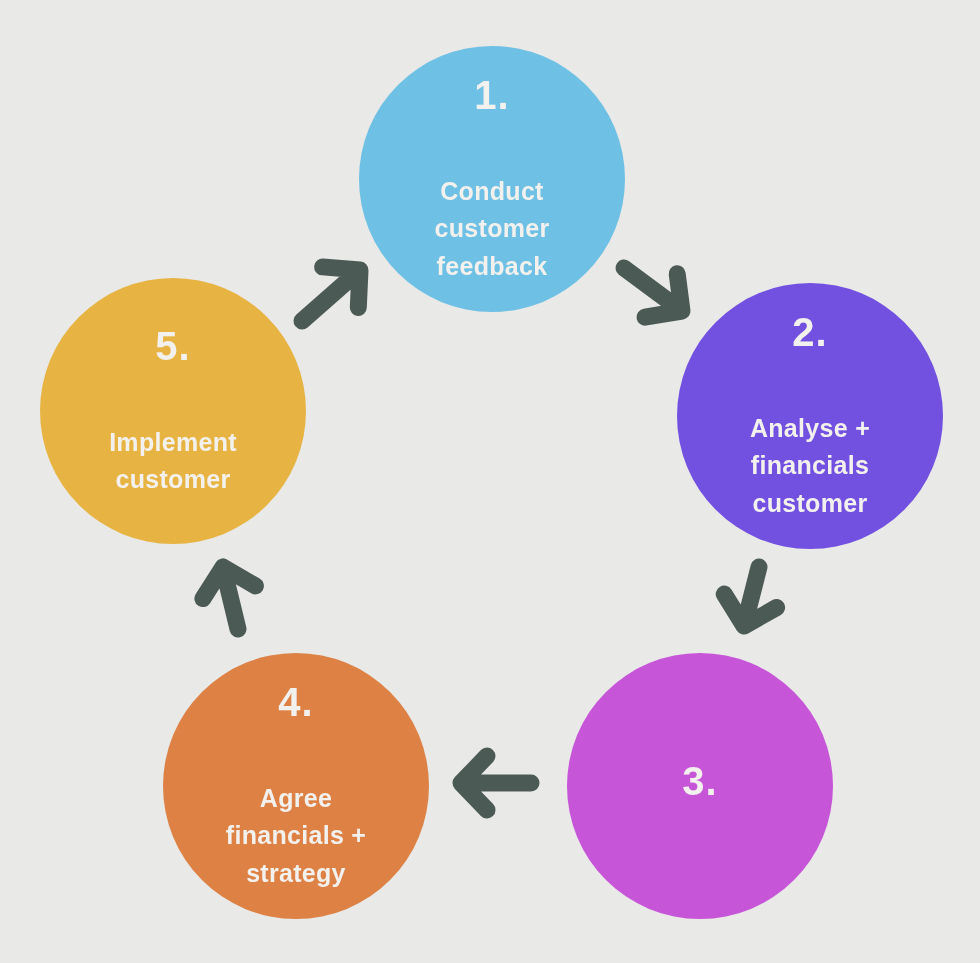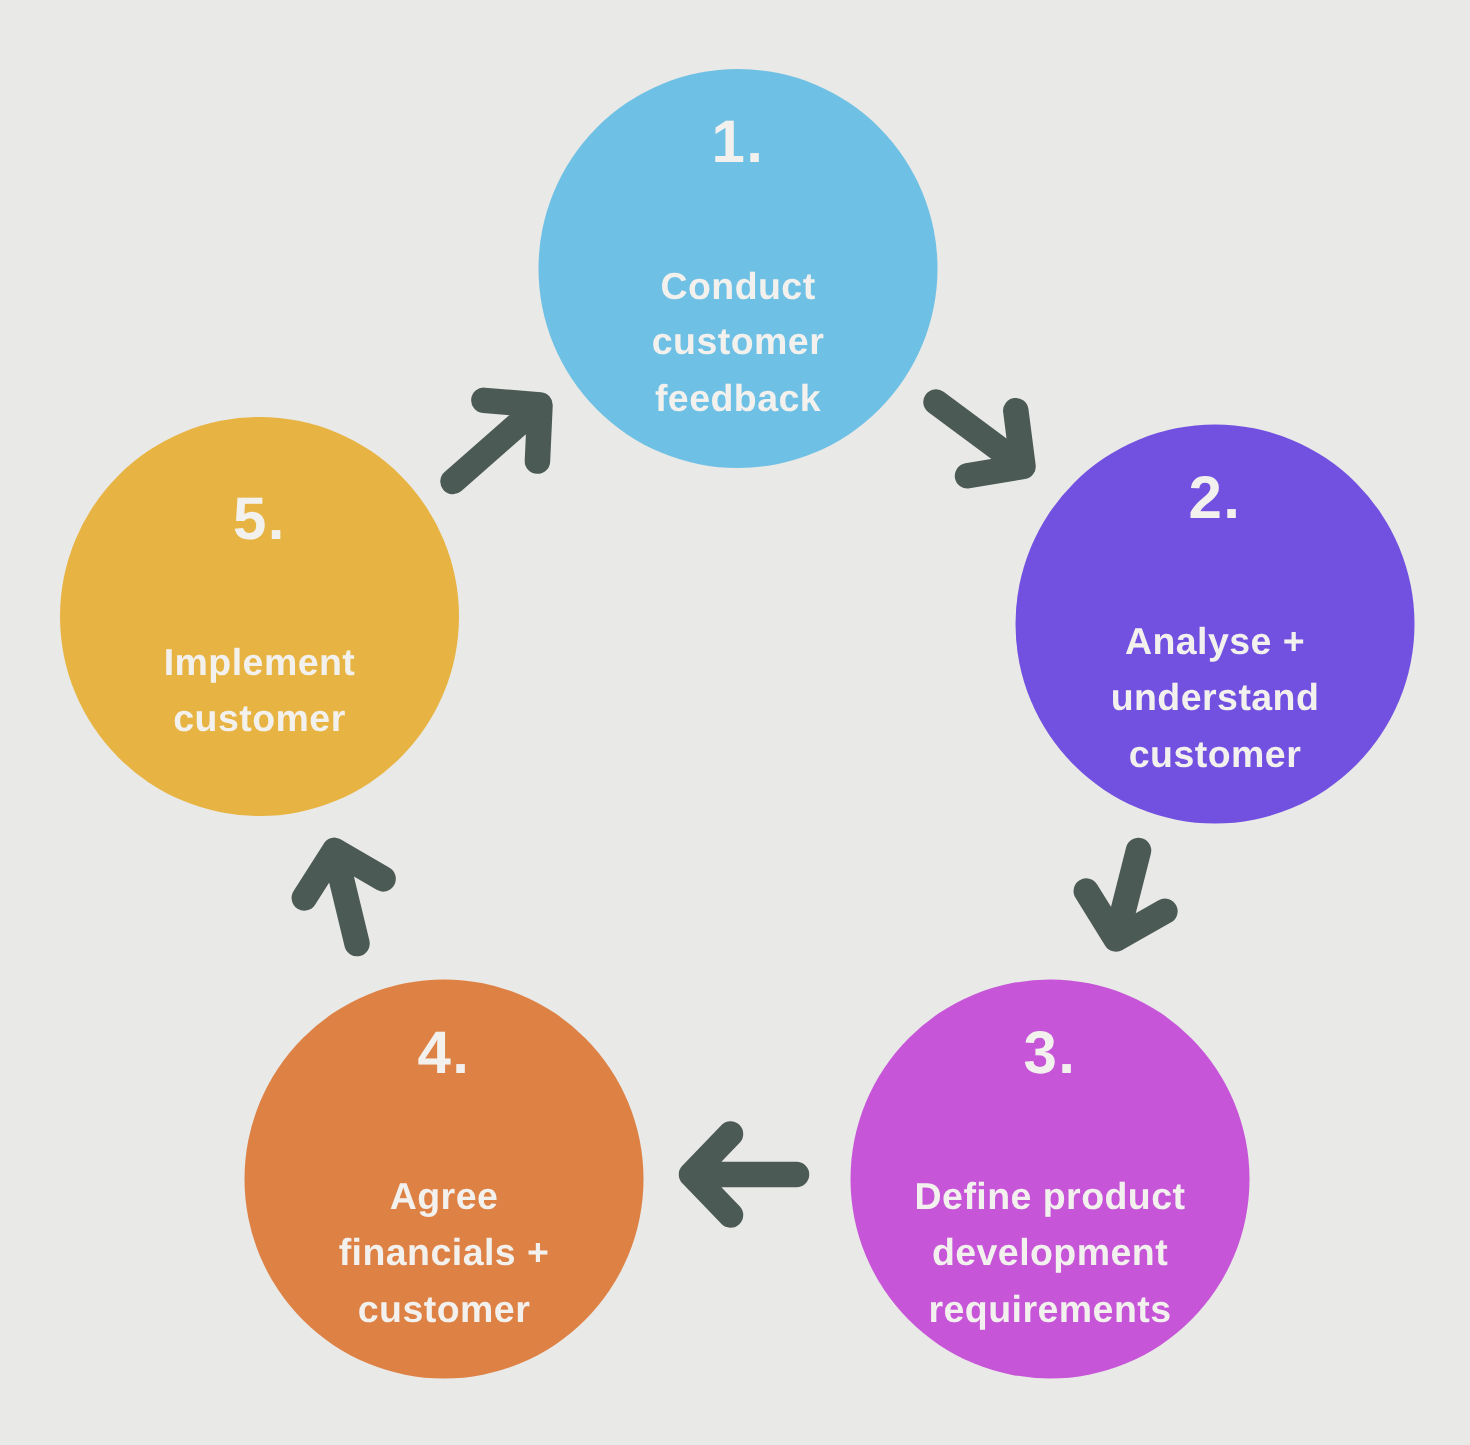--- a/index.html
+++ b/index.html
@@ -72,36 +72,33 @@
   <div class="circle circle-1" style="background: rgb(110, 192, 228); color: rgb(243, 241, 238);">
     <div class="step-number">1.</div>
     <div class="step-label">Conduct
 customer
 feedback</div>
   </div>
 
   <div class="circle circle-2" style="background: rgb(115, 81, 224); color: rgb(243, 241, 238);">
     <div class="step-number">2.</div>
     <div class="step-label">Analyse +
-understand
+financials
 customer</div>
   </div>
 
   <div class="circle circle-3" style="background: rgb(198, 85, 216); color: rgb(243, 241, 238);">
     <div class="step-number">3.</div>
-    <div class="step-label">Define product
-development
-requirements</div>
   </div>
 
   <div class="circle circle-4" style="background: rgb(221, 129, 69); color: rgb(243, 241, 238);">
     <div class="step-number">4.</div>
     <div class="step-label">Agree
 financials +
-customer</div>
+strategy</div>
   </div>
 
   <div class="circle circle-5" style="background: rgb(231, 180, 67); color: rgb(243, 241, 238);">
     <div class="step-number">5.</div>
     <div class="step-label">Implement
 customer</div>
   </div>
 
 </div>
 

